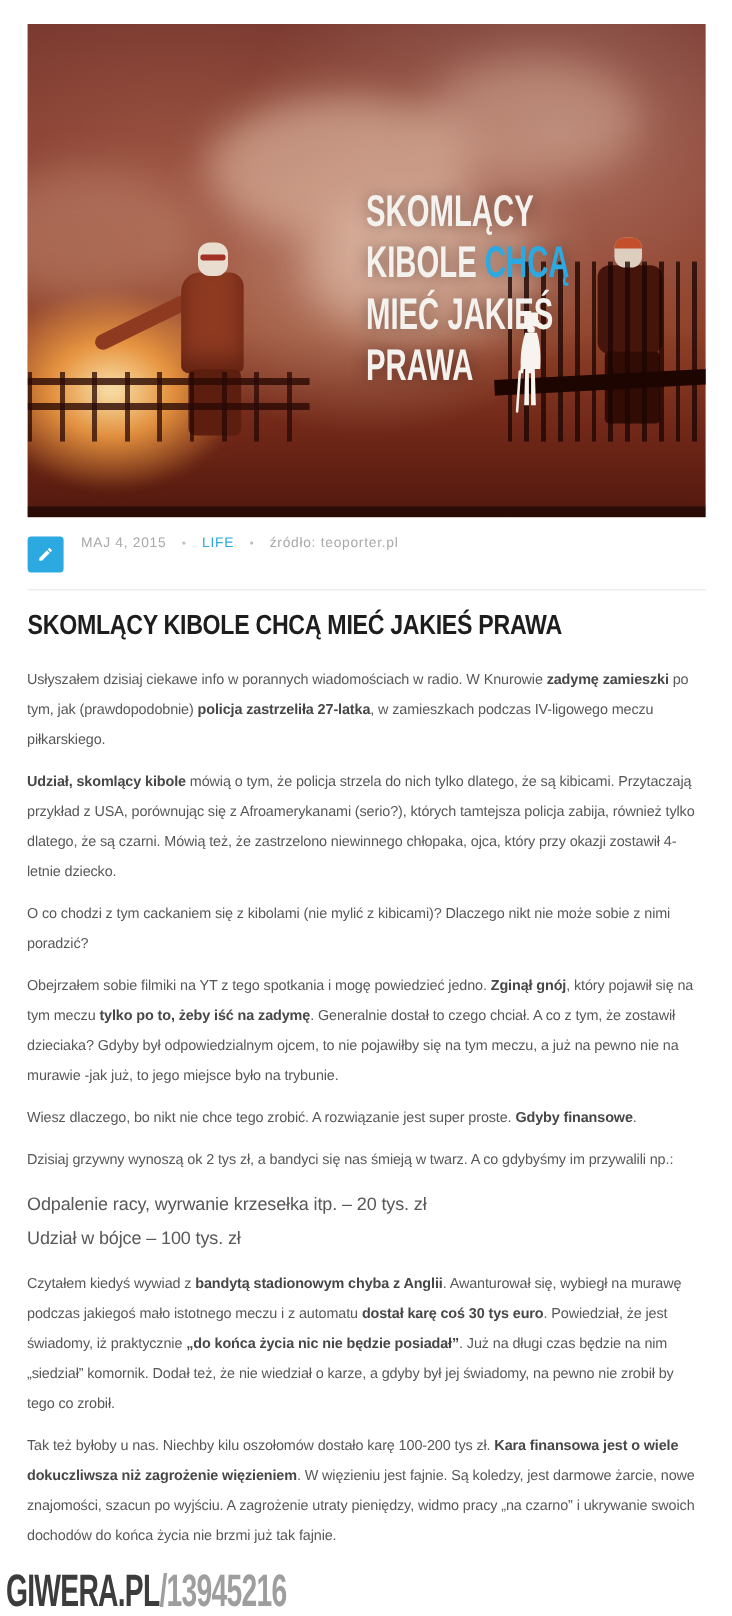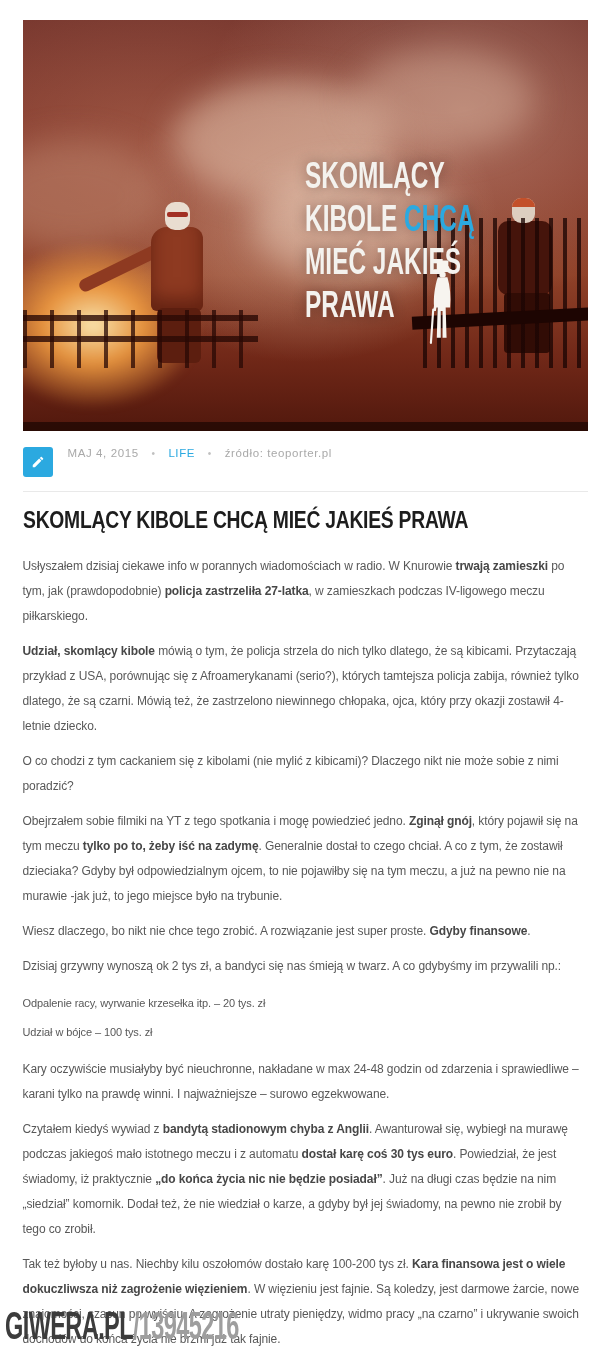--- a/index.html
+++ b/index.html
@@ -65,21 +65,21 @@
   .divider{border-top:1px solid #e9e9e9;margin-top:14px;}
 
   
   .heading{margin:15px 0 0;font-size:23px;font-weight:bold;color:#1d1d1d;letter-spacing:-.3px;
     white-space:nowrap;transform:scaleX(.84);transform-origin:left center;}
   .article{margin-top:20px;}
   .article p{margin:10px 0 0;font-size:12px;line-height:25px;letter-spacing:-.1px;color:#585858;}
   .article p:first-child{margin-top:0;}
   .article b{color:#474747;}
   .fines{margin:10px 0 0;}
-  .fines div{font-size:11px;line-height:29px;letter-spacing:-.1px;color:#585858;}
+  .fines div{font-size:15px;line-height:29px;letter-spacing:-.1px;color:#585858;}
 
   
   .footer{position:absolute;left:5px;bottom:2px;font-weight:bold;font-size:38px;letter-spacing:-1px;
     white-space:nowrap;transform:scaleX(.62);transform-origin:left center;line-height:1;}
   .footer .site{color:#3c3c3c;}
   .footer .num{color:#9e9e9e;}
 </style>
 </head>
 <body>
 
@@ -145,31 +145,30 @@
       <span class="dot">•</span>
       <span>źródło: teoporter.pl</span>
     </div>
   </div>
 
   <div class="divider"></div>
 
   <h1 class="heading">SKOMLĄCY KIBOLE CHCĄ MIEĆ JAKIEŚ PRAWA</h1>
 
   <div class="article">
-    <p>Usłyszałem dzisiaj ciekawe info w porannych wiadomościach w radio. W Knurowie <b>trwają zamieszki</b> po tym, jak (prawdopodobnie) <b>policja zastrzeliła 27-latka</b>, w zamieszkach podczas IV-ligowego meczu piłkarskiego.</p>
+    <p>Usłyszałem dzisiaj ciekawe info w porannych wiadomościach w radio. W Knurowie <b>zadymę zamieszki</b> po tym, jak (prawdopodobnie) <b>policja zastrzeliła 27-latka</b>, w zamieszkach podczas IV-ligowego meczu piłkarskiego.</p>
     <p><b>Udział, skomlący kibole</b> mówią o tym, że policja strzela do nich tylko dlatego, że są kibicami. Przytaczają przykład z USA, porównując się z Afroamerykanami (serio?), których tamtejsza policja zabija, również tylko dlatego, że są czarni. Mówią też, że zastrzelono niewinnego chłopaka, ojca, który przy okazji zostawił 4-letnie dziecko.</p>
     <p>O co chodzi z tym cackaniem się z kibolami (nie mylić z kibicami)? Dlaczego nikt nie może sobie z nimi poradzić?</p>
     <p>Obejrzałem sobie filmiki na YT z tego spotkania i mogę powiedzieć jedno. <b>Zginął gnój</b>, który pojawił się na tym meczu <b>tylko po to, żeby iść na zadymę</b>. Generalnie dostał to czego chciał. A co z tym, że zostawił dzieciaka? Gdyby był odpowiedzialnym ojcem, to nie pojawiłby się na tym meczu, a już na pewno nie na murawie -jak już, to jego miejsce było na trybunie.</p>
     <p>Wiesz dlaczego, bo nikt nie chce tego zrobić. A rozwiązanie jest super proste. <b>Gdyby finansowe</b>.</p>
     <p>Dzisiaj grzywny wynoszą ok 2 tys zł, a bandyci się nas śmieją w twarz. A co gdybyśmy im przywalili np.:</p>
     <div class="fines">
       <div>Odpalenie racy, wyrwanie krzesełka itp. – 20 tys. zł</div>
       <div>Udział w bójce – 100 tys. zł</div>
     </div>
-    <p>Kary oczywiście musiałyby być nieuchronne, nakładane w max 24-48 godzin od zdarzenia i sprawiedliwe – karani tylko na prawdę winni. I najważniejsze – surowo egzekwowane.</p>
     <p>Czytałem kiedyś wywiad z <b>bandytą stadionowym chyba z Anglii</b>. Awanturował się, wybiegł na murawę podczas jakiegoś mało istotnego meczu i z automatu <b>dostał karę coś 30 tys euro</b>. Powiedział, że jest świadomy, iż praktycznie <b>„do końca życia nic nie będzie posiadał”</b>. Już na długi czas będzie na nim „siedział” komornik. Dodał też, że nie wiedział o karze, a gdyby był jej świadomy, na pewno nie zrobił by tego co zrobił.</p>
     <p>Tak też byłoby u nas. Niechby kilu oszołomów dostało karę 100-200 tys zł. <b>Kara finansowa jest o wiele dokuczliwsza niż zagrożenie więzieniem</b>. W więzieniu jest fajnie. Są koledzy, jest darmowe żarcie, nowe znajomości, szacun po wyjściu. A zagrożenie utraty pieniędzy, widmo pracy „na czarno” i ukrywanie swoich dochodów do końca życia nie brzmi już tak fajnie.</p>
 
   </div>
 </div>
 
 <div class="footer">
   <span class="site">GIWERA.PL</span><span class="num">/13945216</span>
 </div>
 

